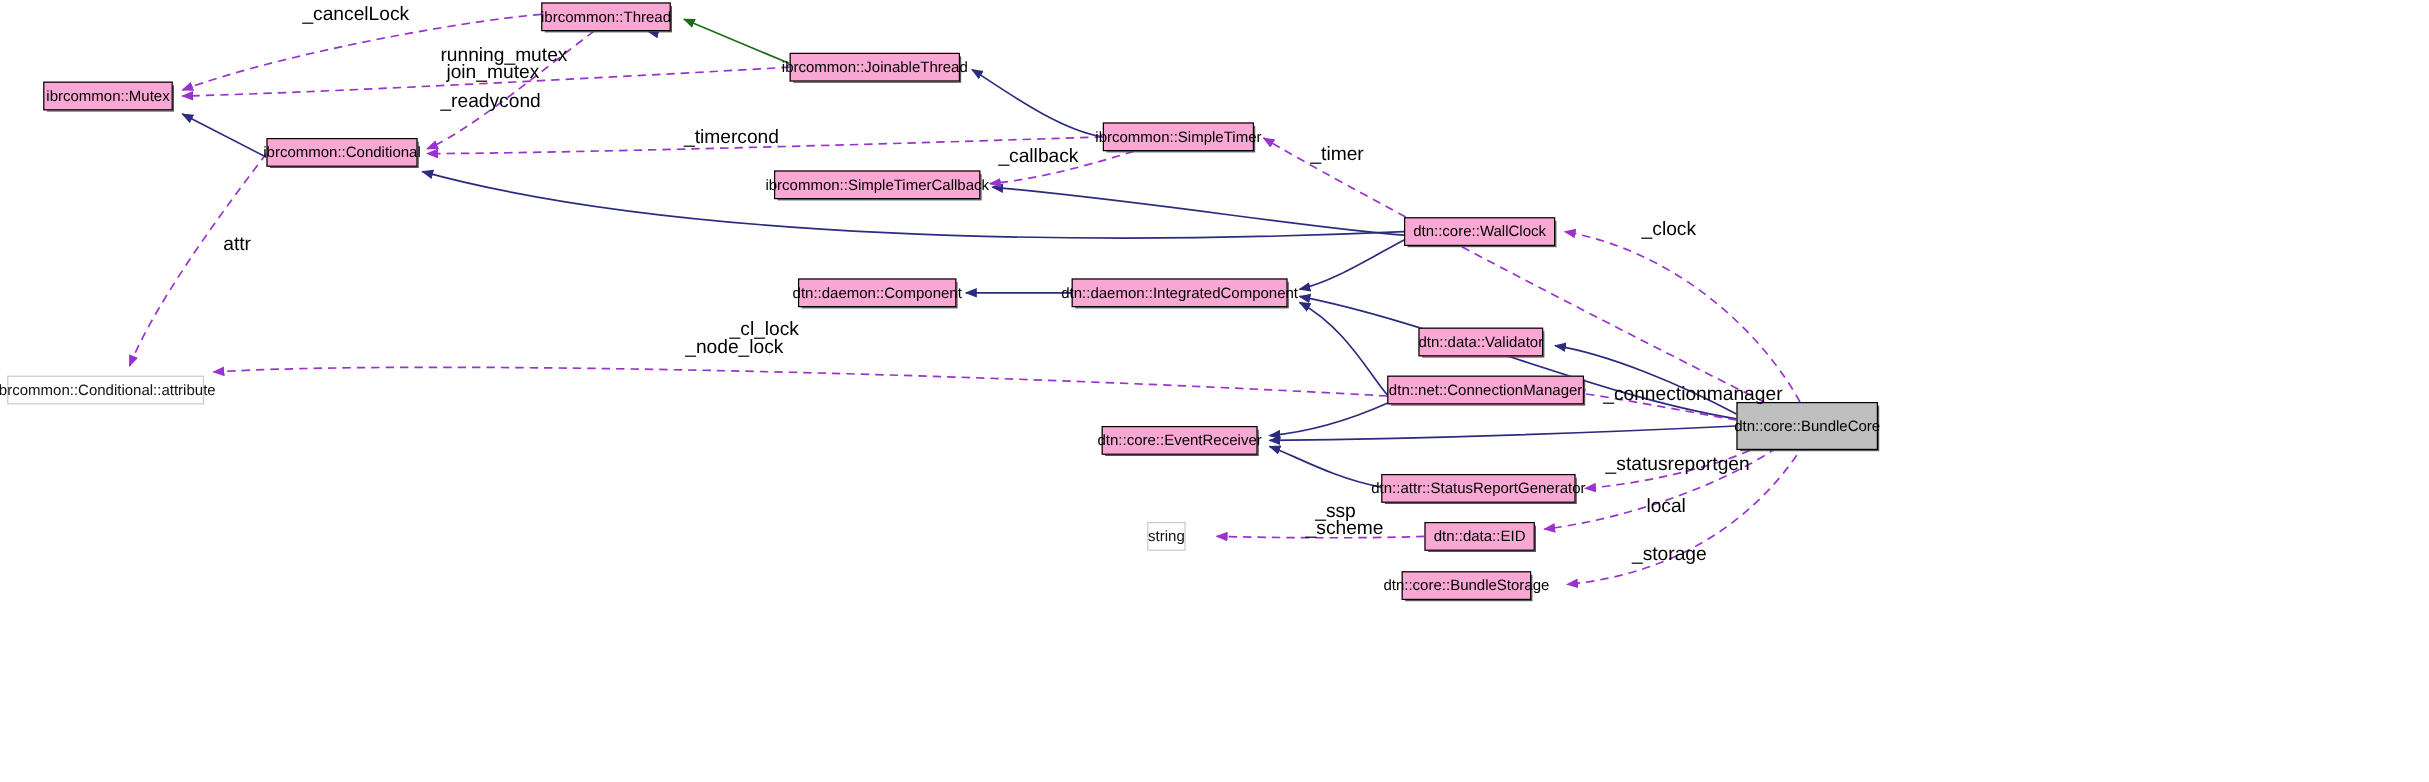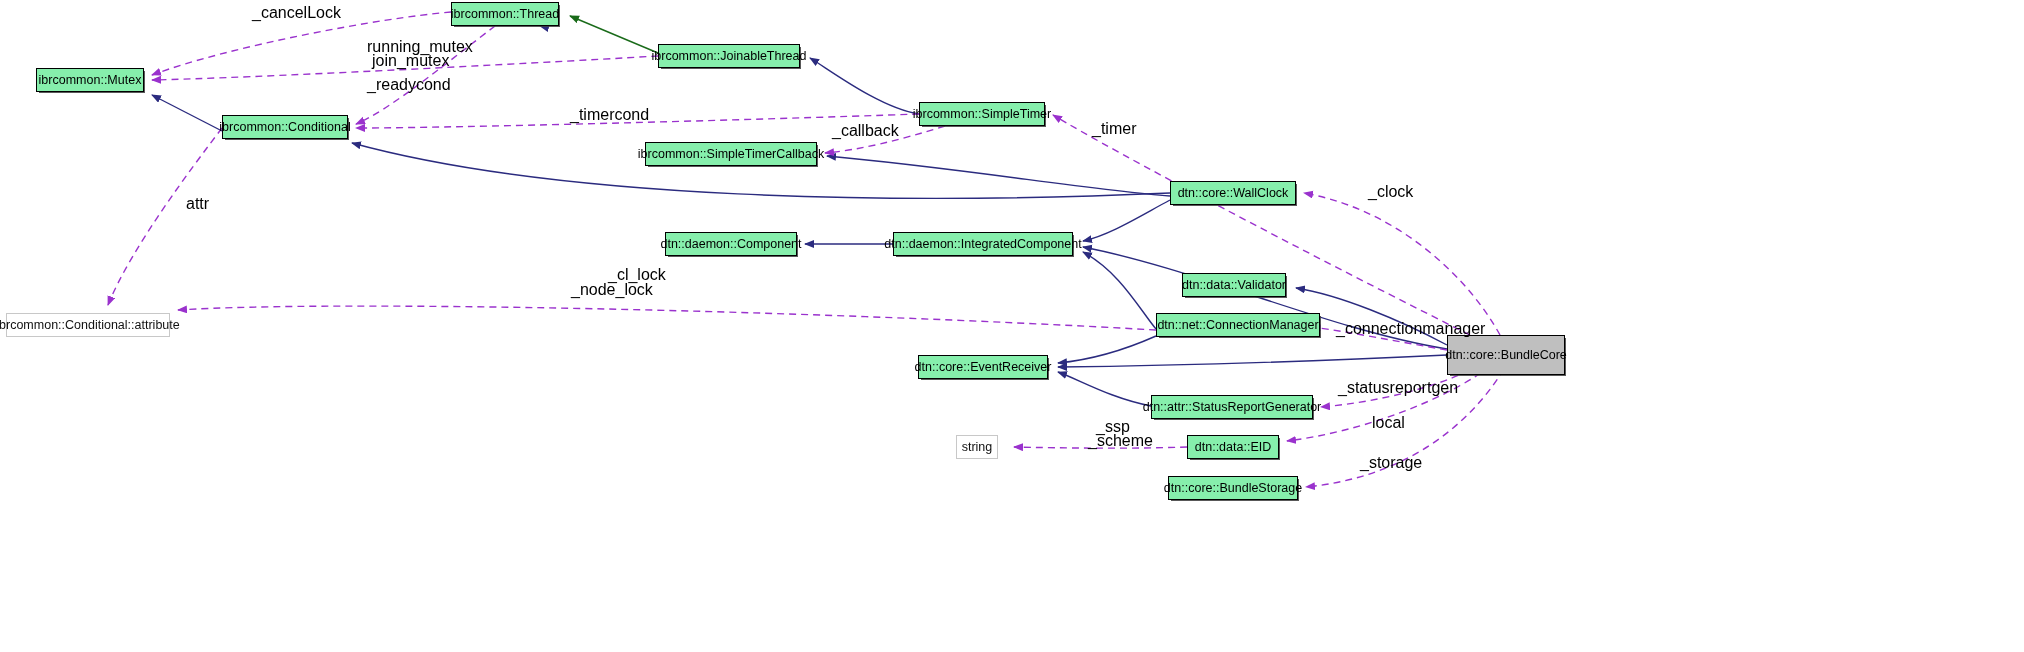--- a/index.html
+++ b/index.html
@@ -1,20 +1,20 @@
 <!DOCTYPE html>
 <html><head>
 <meta charset="utf-8">
 <style>
   html,body{margin:0;padding:0;background:#ffffff;}
   #root{position:relative;width:2024px;height:652px;background:#ffffff;
         font-family:"Liberation Sans","DejaVu Sans",sans-serif;overflow:hidden;}
   svg.edges{position:absolute;left:0;top:0;width:2024px;height:652px;overflow:visible;}
   .node{position:absolute;box-sizing:border-box;display:flex;align-items:center;
-        justify-content:center;border:1px solid #000000;background:#86efac;
+        justify-content:center;border:1px solid #000000;background:#f9a8d4;
         font-size:12.5px;color:#000000;white-space:nowrap;
         box-shadow:2px 2px 0 -1px rgba(60,60,60,0.85);z-index:5;}
   .node.highlight{background:#bfbfbf;border:1px solid #000000;}
   .node.plain{border:1px solid #c8c8c8;box-shadow:none;background:#ffffff;color:#111111;}
   .elabel{position:absolute;font-size:16px;color:#000000;white-space:nowrap;z-index:6;}
 </style>
 </head>
 <body>
 
 <div id="root">
@@ -78,23 +78,23 @@
   <div class="node" style="left:645px;top:142px;width:172px;height:24px;">ibrcommon::SimpleTimerCallback</div>
   <div class="node" style="left:1170px;top:181px;width:126px;height:24px;">dtn::core::WallClock</div>
   <div class="node" style="left:665px;top:232px;width:132px;height:24px;">dtn::daemon::Component</div>
   <div class="node" style="left:893px;top:232px;width:180px;height:24px;">dtn::daemon::IntegratedComponent</div>
   <div class="node plain" style="left:6px;top:313px;width:164px;height:24px;">ibrcommon::Conditional::attribute</div>
   <div class="node" style="left:1182px;top:273px;width:104px;height:24px;">dtn::data::Validator</div>
   <div class="node" style="left:1156px;top:313px;width:164px;height:24px;">dtn::net::ConnectionManager</div>
   <div class="node highlight" style="left:1447px;top:335px;width:118px;height:40px;">dtn::core::BundleCore</div>
   <div class="node" style="left:918px;top:355px;width:130px;height:24px;">dtn::core::EventReceiver</div>
   <div class="node" style="left:1151px;top:395px;width:162px;height:24px;">dtn::attr::StatusReportGenerator</div>
-  <div class="node plain" style="left:956px;top:435px;width:42px;height:24px;">string</div>
+  <div class="node plain" style="left:956px;top:435px;width:32px;height:24px;">string</div>
   <div class="node" style="left:1187px;top:435px;width:92px;height:24px;">dtn::data::EID</div>
-  <div class="node" style="left:1168px;top:476px;width:130px;height:24px;">dtn::core::BundleStorage</div>
+  <div class="node" style="left:1168px;top:476px;width:108px;height:24px;">dtn::core::BundleStorage</div>
 
   <div class="elabel" style="left:252px;top:4px;">_cancelLock</div>
   <div class="elabel" style="left:367px;top:38px;">running_mutex</div>
   <div class="elabel" style="left:372px;top:52px;">join_mutex</div>
   <div class="elabel" style="left:367px;top:76px;">_readycond</div>
   <div class="elabel" style="left:570px;top:106px;">_timercond</div>
   <div class="elabel" style="left:832px;top:122px;">_callback</div>
   <div class="elabel" style="left:1092px;top:120px;">_timer</div>
   <div class="elabel" style="left:1368px;top:183px;">_clock</div>
   <div class="elabel" style="left:186px;top:195px;">attr</div>

